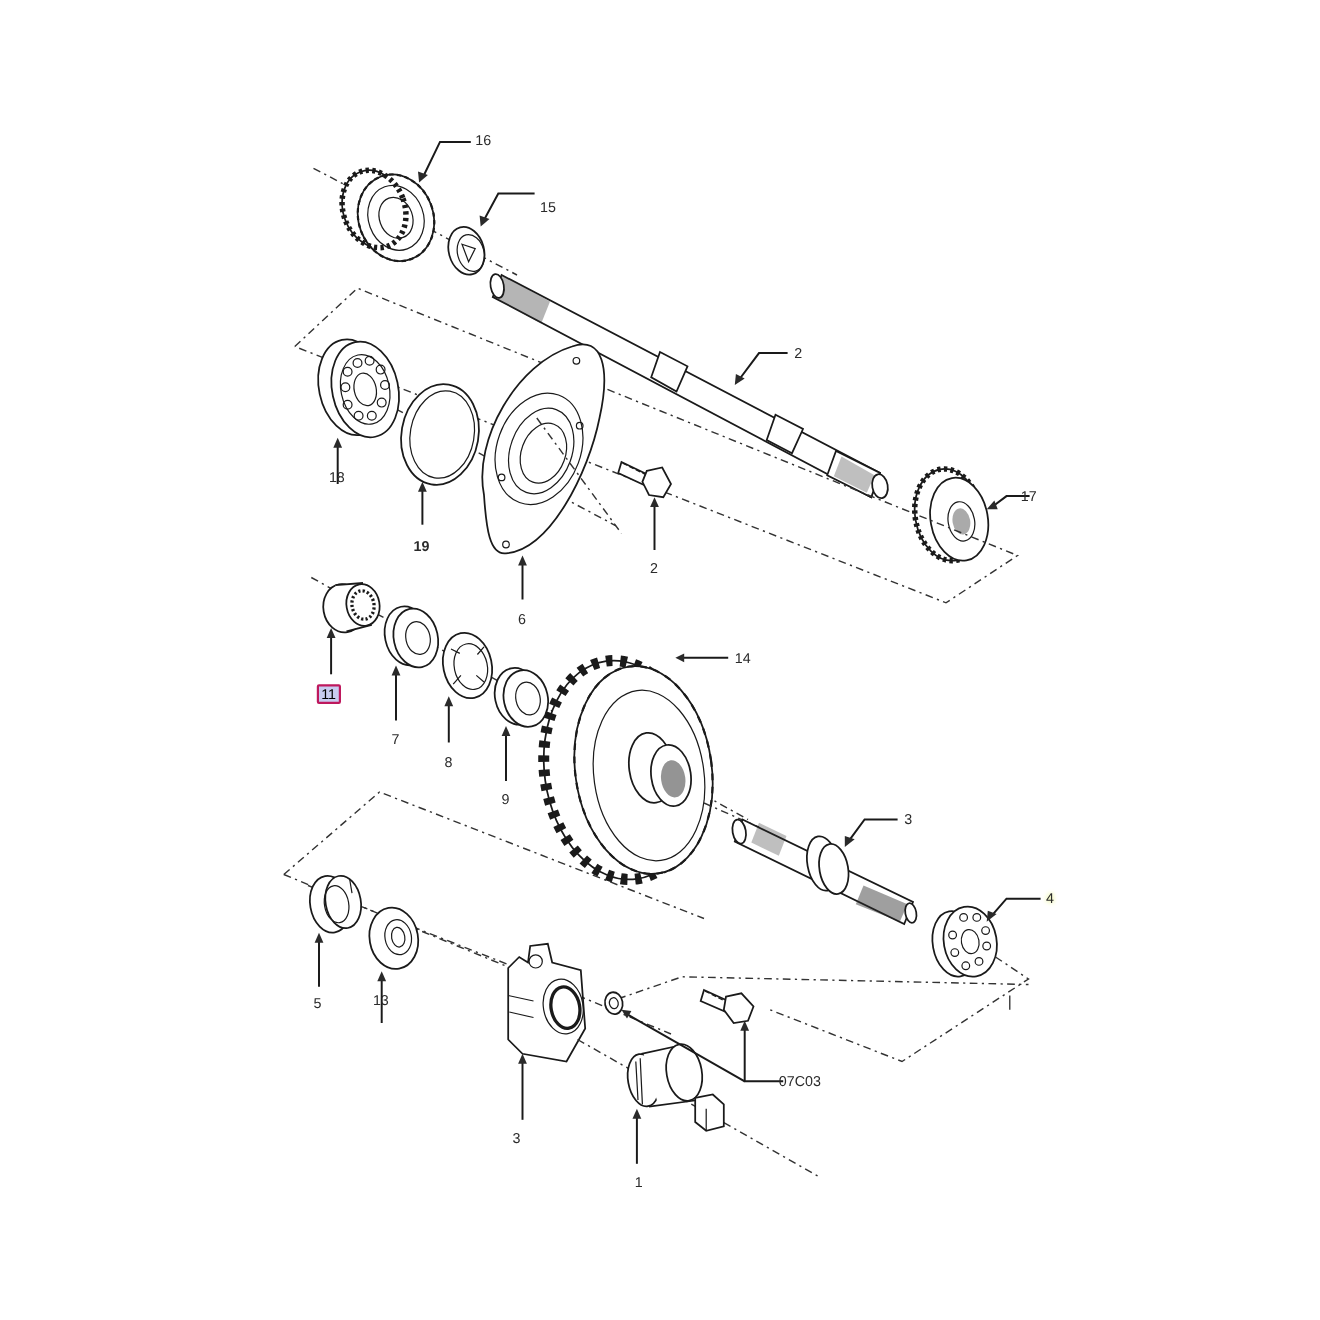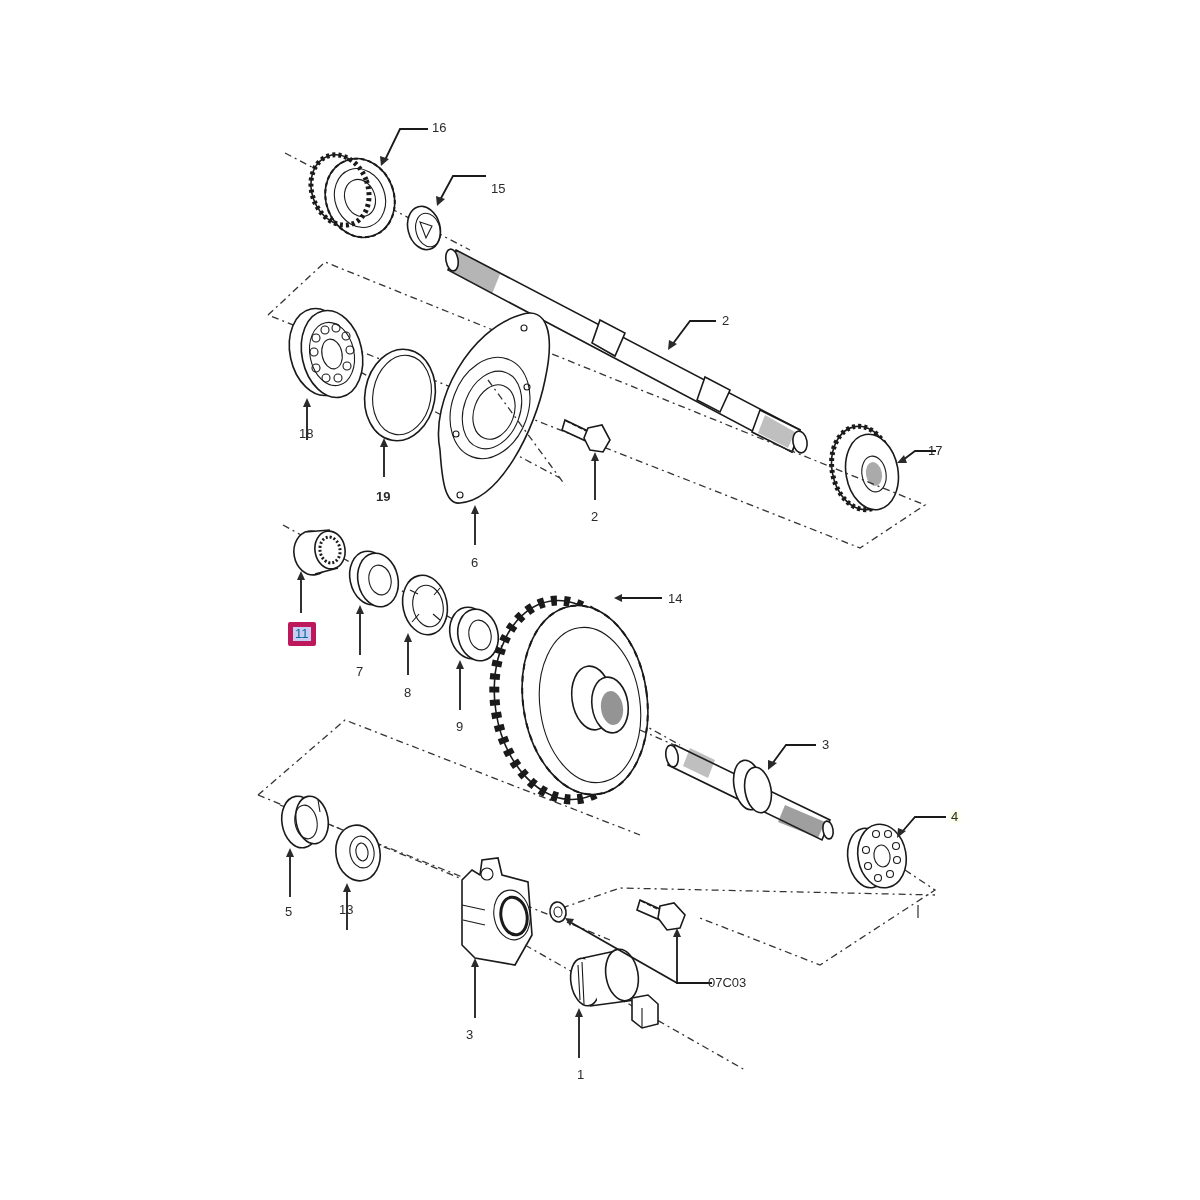--- a/index.html
+++ b/index.html
@@ -7,21 +7,21 @@
   #diagram { position:absolute; left:0; top:0; width:1200px; height:1200px; }
   .ln { stroke:#1a1a1a; stroke-width:1.6; fill:none; }
   .lnf { stroke:#1a1a1a; stroke-width:1.6; fill:#ffffff; }
   .thin { stroke:#1a1a1a; stroke-width:1.1; fill:none; }
   .dash { stroke:#333; stroke-width:1.3; fill:none; stroke-dasharray:7 4 2 4; }
   .lead { stroke:#1a1a1a; stroke-width:1.8; fill:none; }
   .dark { fill:#2a2a2a; }
   .glow { fill:#f2f7c8; }
   .labels { position:absolute; left:0; top:0; width:1200px; height:1200px; pointer-events:none;padding-left:40px; }
   .lbl { position:absolute; font-size:13px; color:#2b2b2b; line-height:14px; white-space:nowrap; pointer-events:auto; }
-  .lbl.hl { background:#c8ccf0; border:5px solid #be185d; border-radius:2px; padding:0 2px; color:#0369a1; }
+  .lbl.hl { background:#c8ccf0; border:2px solid #be185d; border-radius:2px; padding:0 2px; color:#000000; }
   .lbl.glow { text-shadow:0 0 4px #e6f08a, 0 0 6px #eef5b0; }
 </style>
 </head>
 <body>
 
 <svg id="diagram" viewBox="0 0 1200 1200" xmlns="http://www.w3.org/2000/svg">
 
   <g>
     <line class="dash" x1="285" y1="153" x2="470" y2="250"></line>
 

